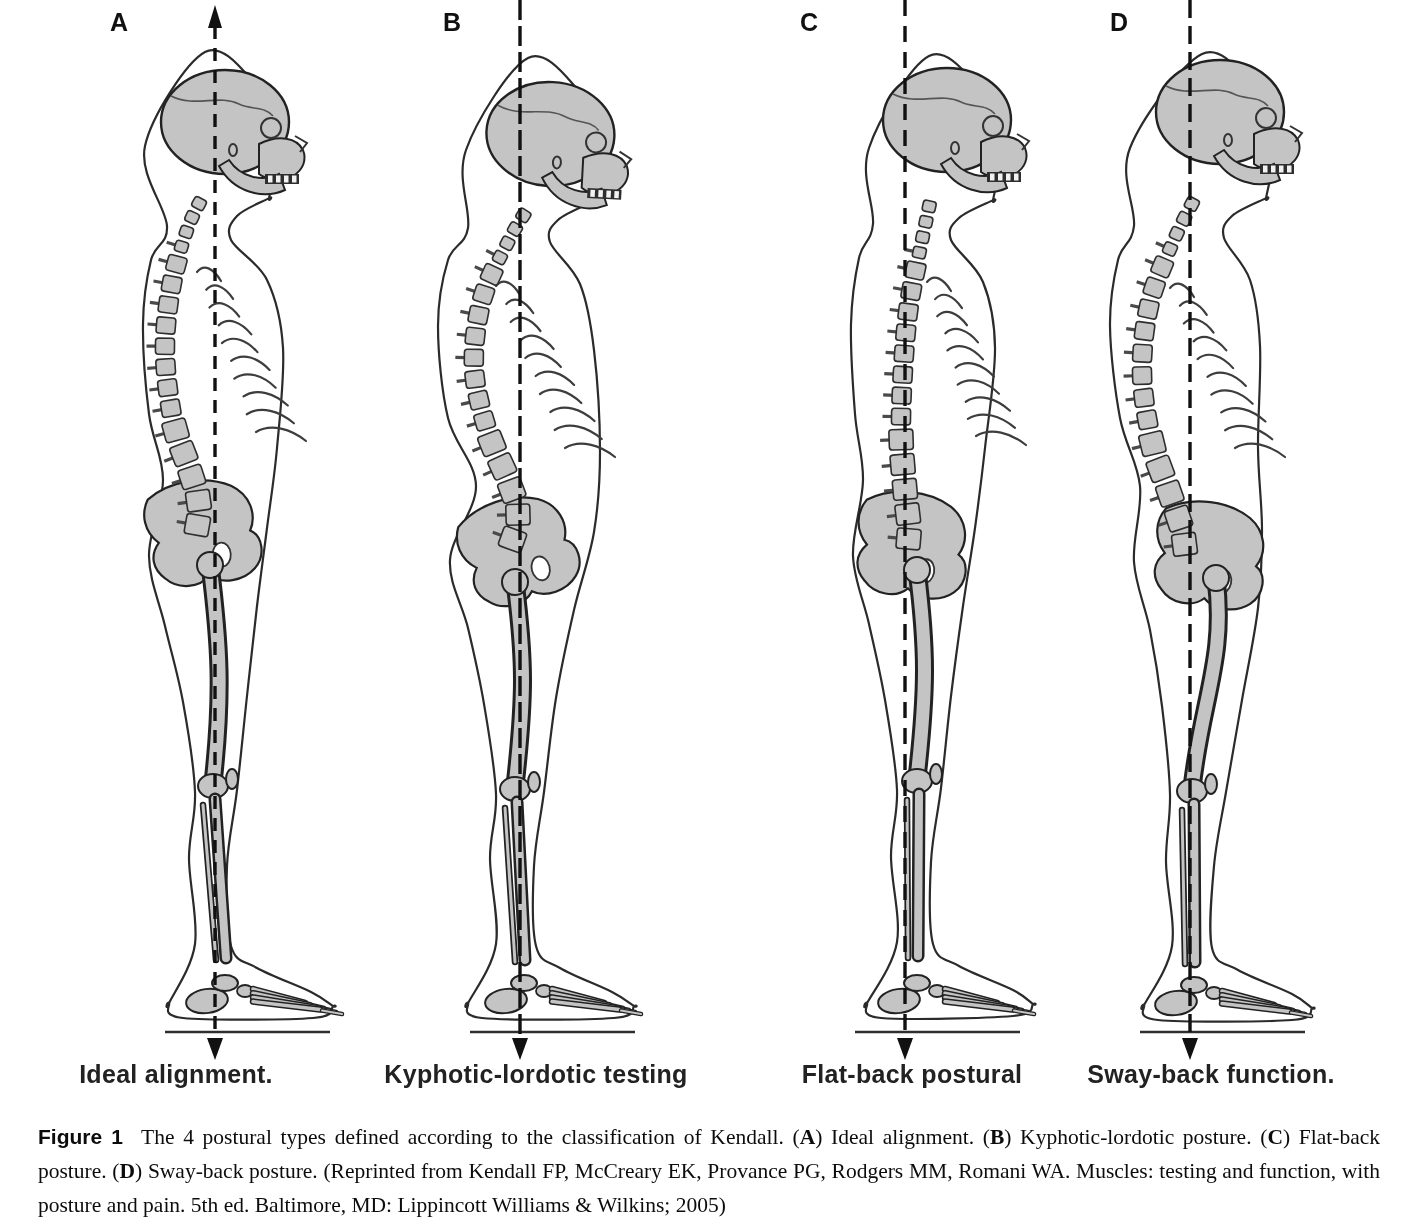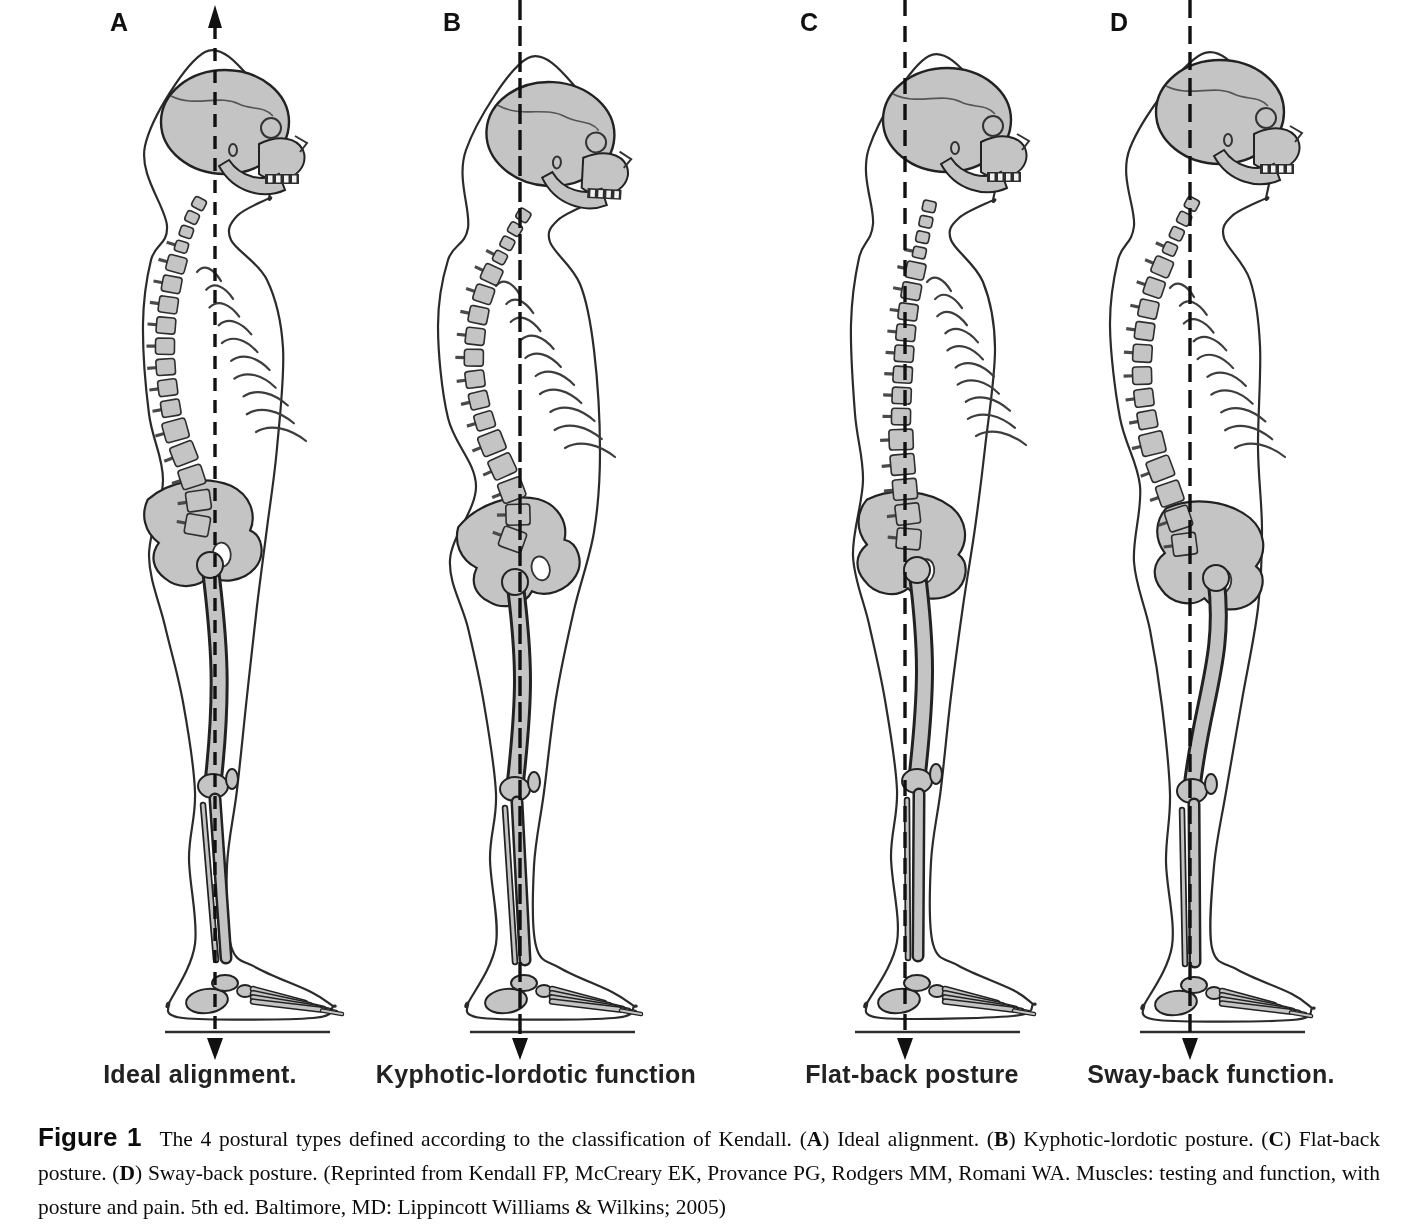--- a/index.html
+++ b/index.html
@@ -20,21 +20,21 @@
     font-weight:bold;font-size:25px;letter-spacing:.3px;color:#222;
     white-space:nowrap;
   }
   .caption{
     position:absolute;left:38px;top:1120px;width:1342px;
     font-family:"Liberation Serif", serif;
     font-size:21.5px;line-height:34px;color:#0c0c0c;
     text-align:justify;margin:0;
   }
   .cap-b{font-weight:bold;}
-  .cap-tag{font-family:"Liberation Sans", sans-serif;font-weight:bold;margin-right:18px;font-size:26px;}
+  .cap-tag{font-family:"Liberation Sans", sans-serif;font-weight:bold;margin-right:18px;font-size:21px;}
 </style>
 </head>
 <body>
 
 <svg id="sk-a" class="panel-svg" style="left:45px" width="340" height="1065" viewBox="0 0 340 1065">
     <path d="M 160,52 C 178.66666666666666,42 200,73.66666666666667 212,86 C 224,98.33333333333333 226.66666666666666,115.33333333333333 232,126 C 237.33333333333334,136.66666666666666 241.98333333333335,145.98333333333335 244,150 C 246.01666666666665,154.01666666666665 246.1,147.43333333333334 244.1,150.1 C 242.1,152.76666666666665 235.35,158.01666666666665 232,166 C 228.65,173.98333333333335 225.31666666666666,192.65 224,198 C 222.68333333333334,203.35 229.43333333333334,195.1 224.1,198.1 C 218.76666666666665,201.1 198.35,209.01666666666665 192,216 C 185.65,222.98333333333335 181,229.33333333333334 186,240 C 191,250.66666666666666 213.33333333333334,262 222,280 C 230.66666666666666,298 236.33333333333334,320 238,348 C 239.66666666666666,376 234.66666666666666,418 232,448 C 229.33333333333334,478 225.33333333333334,501.6666666666667 222,528 C 218.66666666666666,554.3333333333334 215.33333333333334,578 212,606 C 208.66666666666666,634 205.33333333333334,665.3333333333334 202,696 C 198.66666666666666,726.6666666666666 195.33333333333334,761.6666666666666 192,790 C 188.66666666666666,818.3333333333334 183,840 182,866 C 181,892 181,929 186,946 C 191,963 198.66666666666666,960.3333333333334 212,968 C 225.33333333333334,975.6666666666666 253.33333333333334,985.6666666666666 266,992 C 278.6666666666667,998.3333333333334 284.31666666666666,1003.65 288,1006 C 291.68333333333334,1008.35 291.43333333333334,1004.1 288.1,1006.1 C 284.7666666666667,1008.1 293.01666666666665,1016.0166666666667 268,1018 C 242.98333333333332,1019.9833333333333 162,1020.5 138,1018 C 114,1015.5 126.31666666666666,1005.4833333333333 124,1003 C 121.68333333333334,1000.5166666666667 119.76666666666667,1012.9333333333334 124.1,1003.1 C 128.43333333333334,993.2666666666667 146.68333333333334,968.1833333333334 150,944 C 153.31666666666666,919.8166666666666 144,883.3333333333334 144,858 C 144,832.6666666666666 151,818 150,792 C 149,766 143,729.6666666666666 138,702 C 133,674.3333333333334 125.66666666666667,650.3333333333334 120,626 C 114.33333333333333,601.6666666666666 104.33333333333333,580.3333333333334 104,556 C 103.66666666666667,531.6666666666666 118,503.6666666666667 118,480 C 118,456.3333333333333 107.33333333333333,440 104,414 C 100.66666666666667,388 97.66666666666667,349.6666666666667 98,324 C 98.33333333333333,298.3333333333333 102,276.3333333333333 106,260 C 110,243.66666666666666 123,245 122,226 C 121,207 93.66666666666667,175 100,146 C 106.33333333333333,117 141.33333333333334,62 160,52 Z" fill="#ffffff" stroke="#2b2b2b" stroke-width="2.2" stroke-linejoin="round"></path>
     <g>
       <path d="M 152,272 c 7.199999999999999,-9 16.799999999999997,-3 24,9" fill="none" stroke="#3d3d3d" stroke-width="2.2" stroke-linecap="round"></path>
       <path d="M 161.22222222222223,289.77777777777777 c 8.066666666666666,-9 18.822222222222223,-3 26.88888888888889,9" fill="none" stroke="#3d3d3d" stroke-width="2.2" stroke-linecap="round"></path>
       <path d="M 164.44444444444446,307.55555555555554 c 8.933333333333334,-9 20.844444444444445,-3 29.77777777777778,9" fill="none" stroke="#3d3d3d" stroke-width="2.2" stroke-linecap="round"></path>
@@ -452,18 +452,18 @@
       <line x1="170" y1="0" x2="170" y2="1040" stroke="#111111" stroke-width="3.4" stroke-dasharray="18 8"></line>
       <polygon points="162,1038 178,1038 170,1060" fill="#111111"></polygon>
     </g>
   </svg>
 
 <span class="panel-letter" style="left:110px">A</span>
 <span class="panel-letter" style="left:443px">B</span>
 <span class="panel-letter" style="left:800px">C</span>
 <span class="panel-letter" style="left:1110px">D</span>
 
-<div class="panel-label" style="left:30px">Ideal alignment.</div>
-<div class="panel-label" style="left:366px">Kyphotic-lordotic function</div>
-<div class="panel-label" style="left:742px">Flat-back posture</div>
+<div class="panel-label" style="left:6px">Ideal alignment.</div>
+<div class="panel-label" style="left:366px">Kyphotic-lordotic testing</div>
+<div class="panel-label" style="left:742px">Flat-back postural</div>
 <div class="panel-label" style="left:1041px">Sway-back function.</div>
 
 <p class="caption" id="caption"><span class="cap-b cap-tag">Figure 1</span><span class="">The 4 postural types defined according to the classification of Kendall. (</span><span class="cap-b ">A</span><span class="">) Ideal alignment. (</span><span class="cap-b ">B</span><span class="">) Kyphotic-lordotic posture. (</span><span class="cap-b ">C</span><span class="">) Flat-back posture. (</span><span class="cap-b ">D</span><span class="">) Sway-back posture. (Reprinted from Kendall FP, McCreary EK, Provance PG, Rodgers MM, Romani WA. Muscles: testing and function, with posture and pain. 5th ed. Baltimore, MD: Lippincott Williams &amp; Wilkins; 2005)</span></p>
 
 </body></html>

